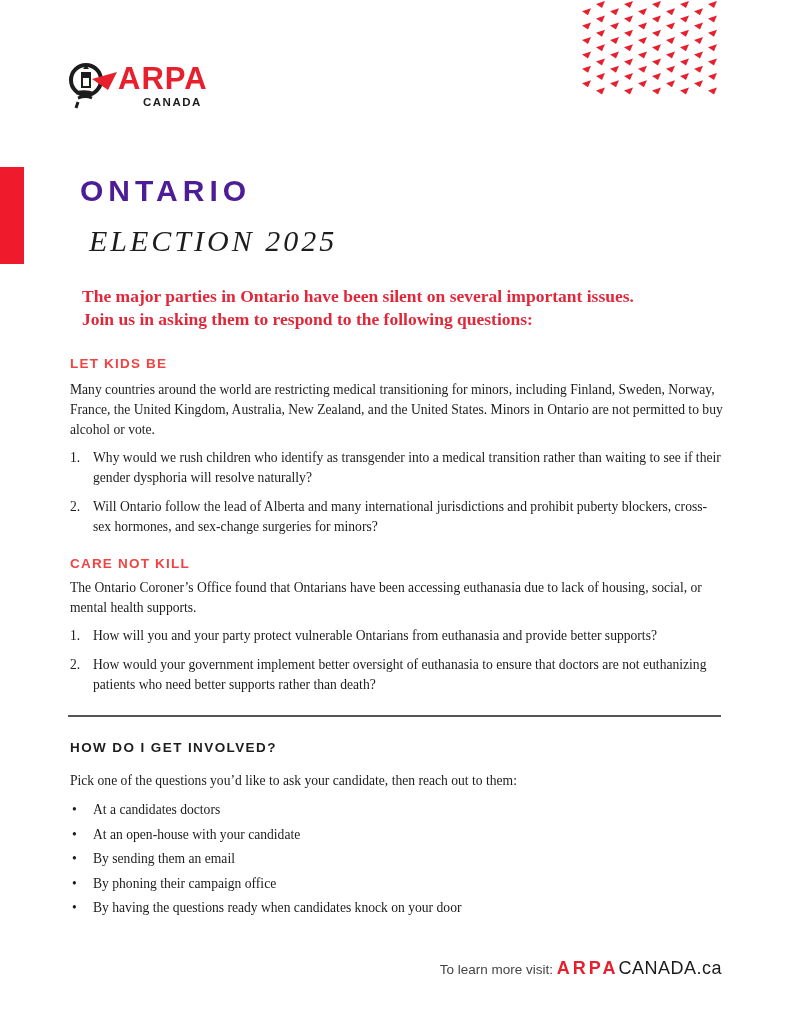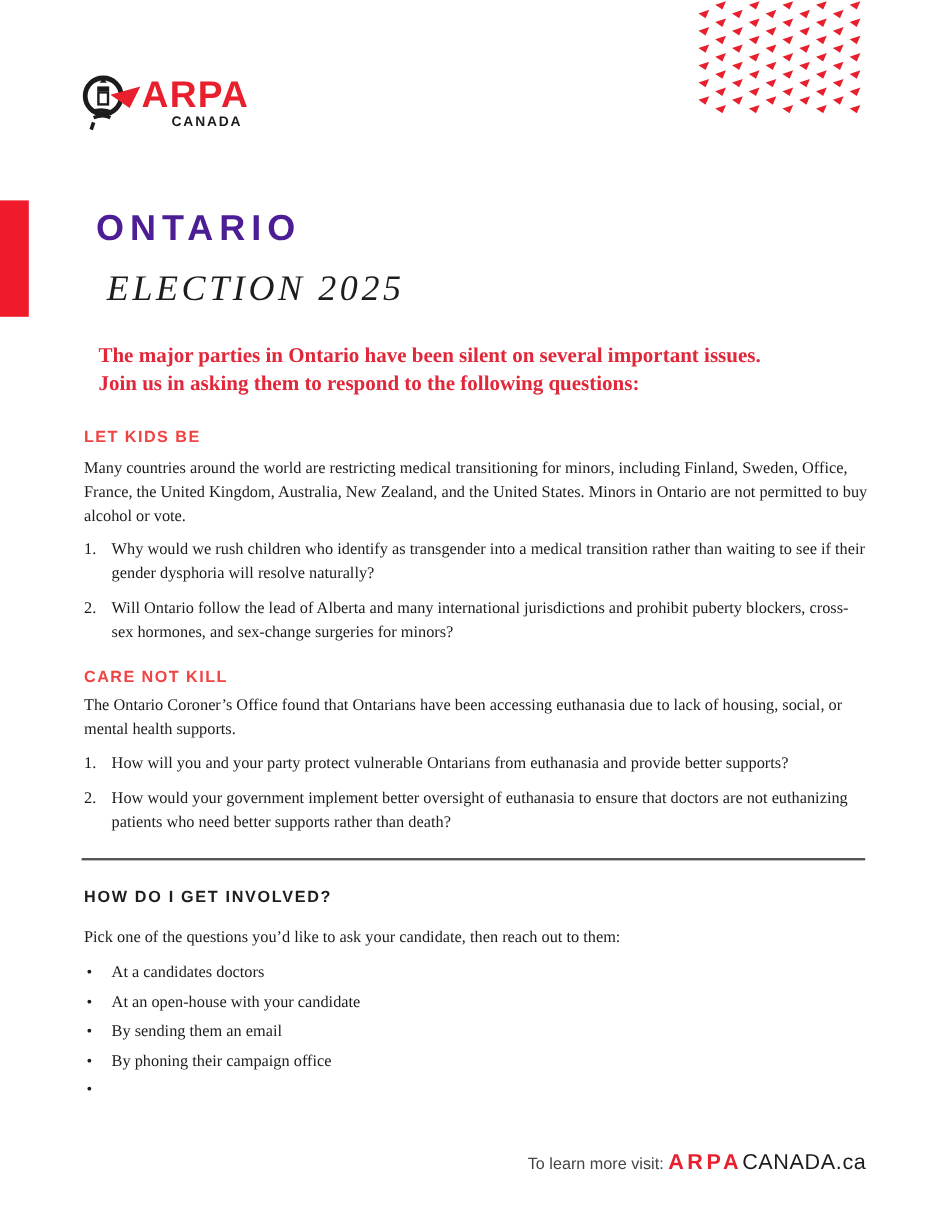--- a/index.html
+++ b/index.html
@@ -123,21 +123,21 @@
 
 <div class="abs title1">ONTARIO</div>
 <div class="abs title2">ELECTION 2025</div>
 
 <div class="abs intro">
   <div>The major parties in Ontario have been silent on several important issues.</div>
   <div>Join us in asking them to respond to the following questions:</div>
 </div>
 
 <div class="abs section-h" style="left:70px;top:356px;">LET KIDS BE</div>
-<div class="abs body-text" style="left:70px;top:380px;">Many countries around the world are restricting medical transitioning for minors, including Finland, Sweden, Office, France, the United Kingdom, Australia, New Zealand, and the United States. Minors in Ontario are not permitted to buy alcohol or vote.</div>
+<div class="abs body-text" style="left:70px;top:380px;">Many countries around the world are restricting medical transitioning for minors, including Finland, Sweden, Norway, France, the United Kingdom, Australia, New Zealand, and the United States. Minors in Ontario are not permitted to buy alcohol or vote.</div>
 <div class="abs ol" style="top:448px;">
   <div class="item">
     <span class="num">1.</span>
     <span>Why would we rush children who identify as transgender into a medical transition rather than waiting to see if their gender dysphoria will resolve naturally?</span>
   </div>
   <div class="item">
     <span class="num">2.</span>
     <span>Will Ontario follow the lead of Alberta and many international jurisdictions and prohibit puberty blockers, cross-sex hormones, and sex-change surgeries for minors?</span>
   </div>
 </div>
@@ -157,18 +157,18 @@
 
 <div class="abs rule"></div>
 
 <div class="abs h-black" style="left:70px;top:740px;">HOW DO I GET INVOLVED?</div>
 <div class="abs body-text" style="left:70px;top:771px;">Pick one of the questions you’d like to ask your candidate, then reach out to them:</div>
 <div class="abs ul">
   <div class="li"><span class="dot">•</span><span>At a candidates doctors</span></div>
   <div class="li"><span class="dot">•</span><span>At an open-house with your candidate</span></div>
   <div class="li"><span class="dot">•</span><span>By sending them an email</span></div>
   <div class="li"><span class="dot">•</span><span>By phoning their campaign office</span></div>
-  <div class="li"><span class="dot">•</span></div>
+  <div class="li"><span class="dot">•</span><span>By having the questions ready when candidates knock on your door</span></div>
 </div>
 
 <div class="abs footer">
   <span class="footer-lead">To learn more visit: </span><a style="text-decoration:none;"><span class="footer-arpa">ARPA</span><span class="footer-rest">CANADA.ca</span></a>
 </div>
 
 </body></html>

